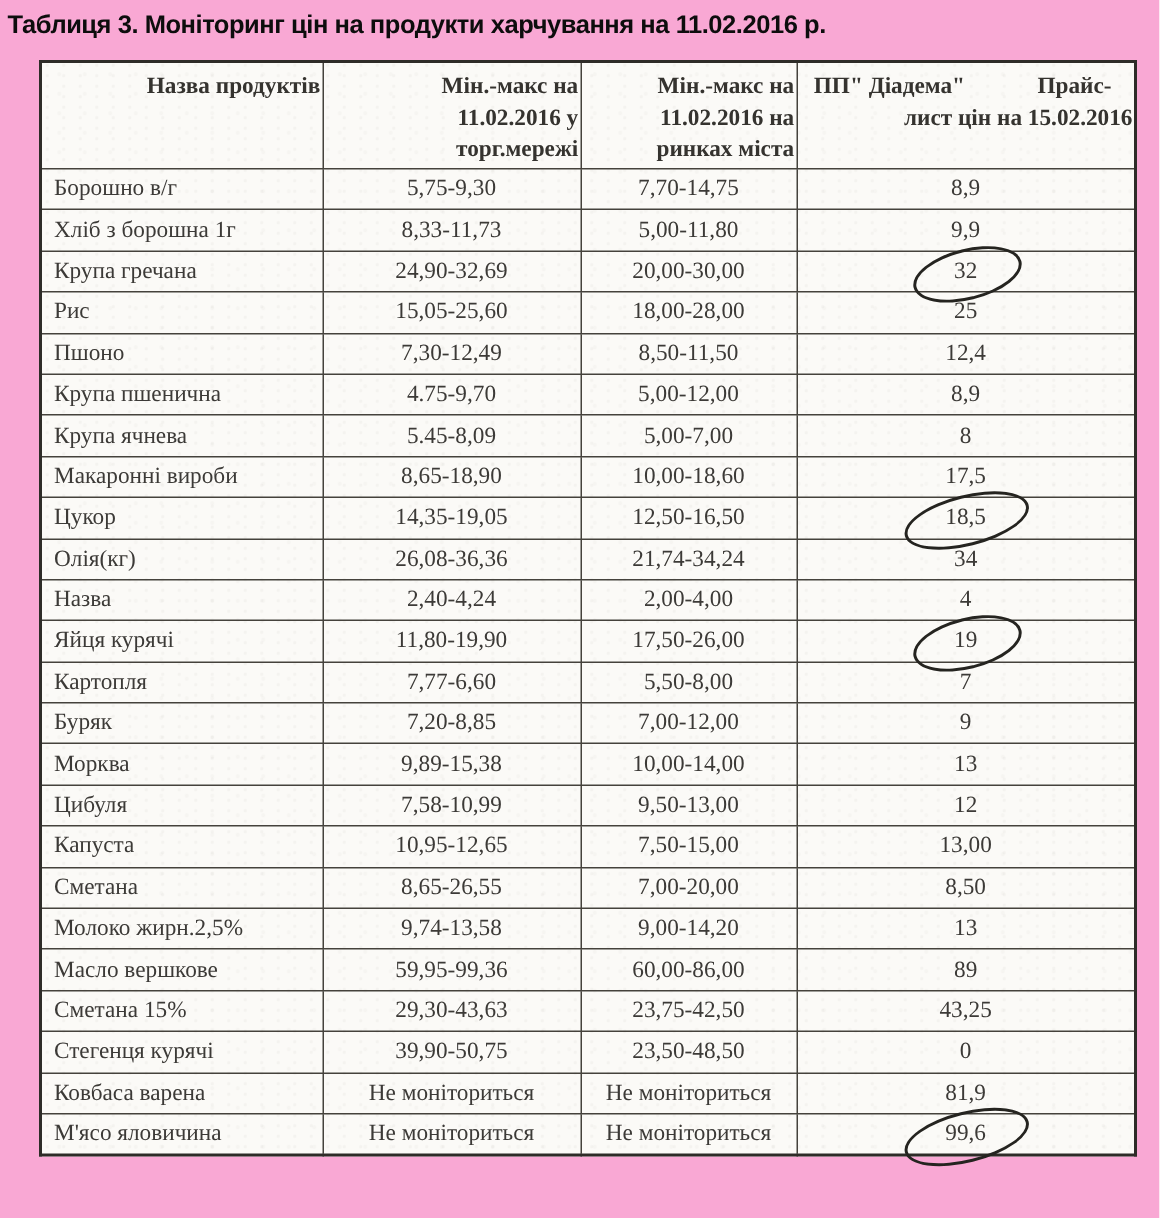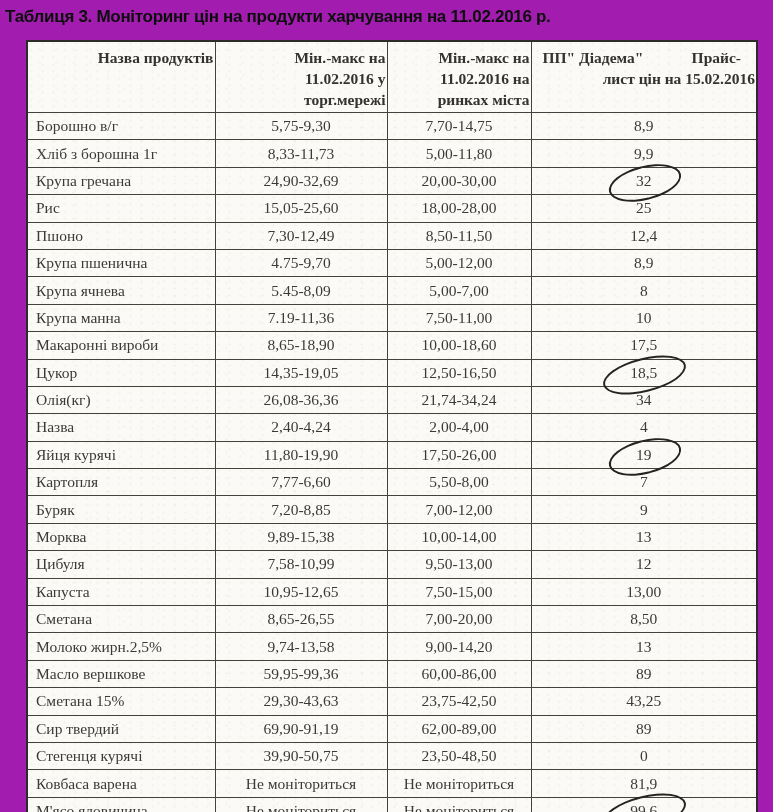--- a/index.html
+++ b/index.html
@@ -5,21 +5,21 @@
   html, body {
     margin: 0;
     padding: 0;
     background: #ffffff;
   }
   .page {
     position: relative;
     width: 773px;
     height: 812px;
     overflow: hidden;
-    background: #a21caf;
+    background: #f9a8d4;
     font-family: "Liberation Serif", serif;
   }
   .doc-title {
     font-family: "Liberation Sans", sans-serif;
     font-weight: 700;
     font-size: 17px;
     letter-spacing: -0.3px;
     color: #0d0d0d;
     padding: 7px 0 0 5px;
     white-space: nowrap;
@@ -176,26 +176,20 @@
             <td class="num"><span>5,00-12,00</span></td>
             <td class="num"><span>8,9</span></td>
           </tr>
           <tr>
             <td class="product"><span>Крупа ячнева</span></td>
             <td class="num"><span>5.45-8,09</span></td>
             <td class="num"><span>5,00-7,00</span></td>
             <td class="num"><span>8</span></td>
           </tr>
           <tr>
-            <td class="product"><span>Крупа манна</span></td>
-            <td class="num"><span>7.19-11,36</span></td>
-            <td class="num"><span>7,50-11,00</span></td>
-            <td class="num"><span>10</span></td>
-          </tr>
-          <tr>
             <td class="product"><span>Макаронні вироби</span></td>
             <td class="num"><span>8,65-18,90</span></td>
             <td class="num"><span>10,00-18,60</span></td>
             <td class="num"><span>17,5</span></td>
           </tr>
           <tr>
             <td class="product"><span>Цукор</span></td>
             <td class="num"><span>14,35-19,05</span></td>
             <td class="num"><span>12,50-16,50</span></td>
             <td class="num"><span class="circled">18,5</span></td>
@@ -266,26 +260,20 @@
             <td class="num"><span>60,00-86,00</span></td>
             <td class="num"><span>89</span></td>
           </tr>
           <tr>
             <td class="product"><span>Сметана 15%</span></td>
             <td class="num"><span>29,30-43,63</span></td>
             <td class="num"><span>23,75-42,50</span></td>
             <td class="num"><span>43,25</span></td>
           </tr>
           <tr>
-            <td class="product"><span>Сир твердий</span></td>
-            <td class="num"><span>69,90-91,19</span></td>
-            <td class="num"><span>62,00-89,00</span></td>
-            <td class="num"><span>89</span></td>
-          </tr>
-          <tr>
             <td class="product"><span>Стегенця курячі</span></td>
             <td class="num"><span>39,90-50,75</span></td>
             <td class="num"><span>23,50-48,50</span></td>
             <td class="num"><span>0</span></td>
           </tr>
           <tr>
             <td class="product"><span>Ковбаса варена</span></td>
             <td class="num"><span>Не моніториться</span></td>
             <td class="num"><span>Не моніториться</span></td>
             <td class="num"><span>81,9</span></td>

